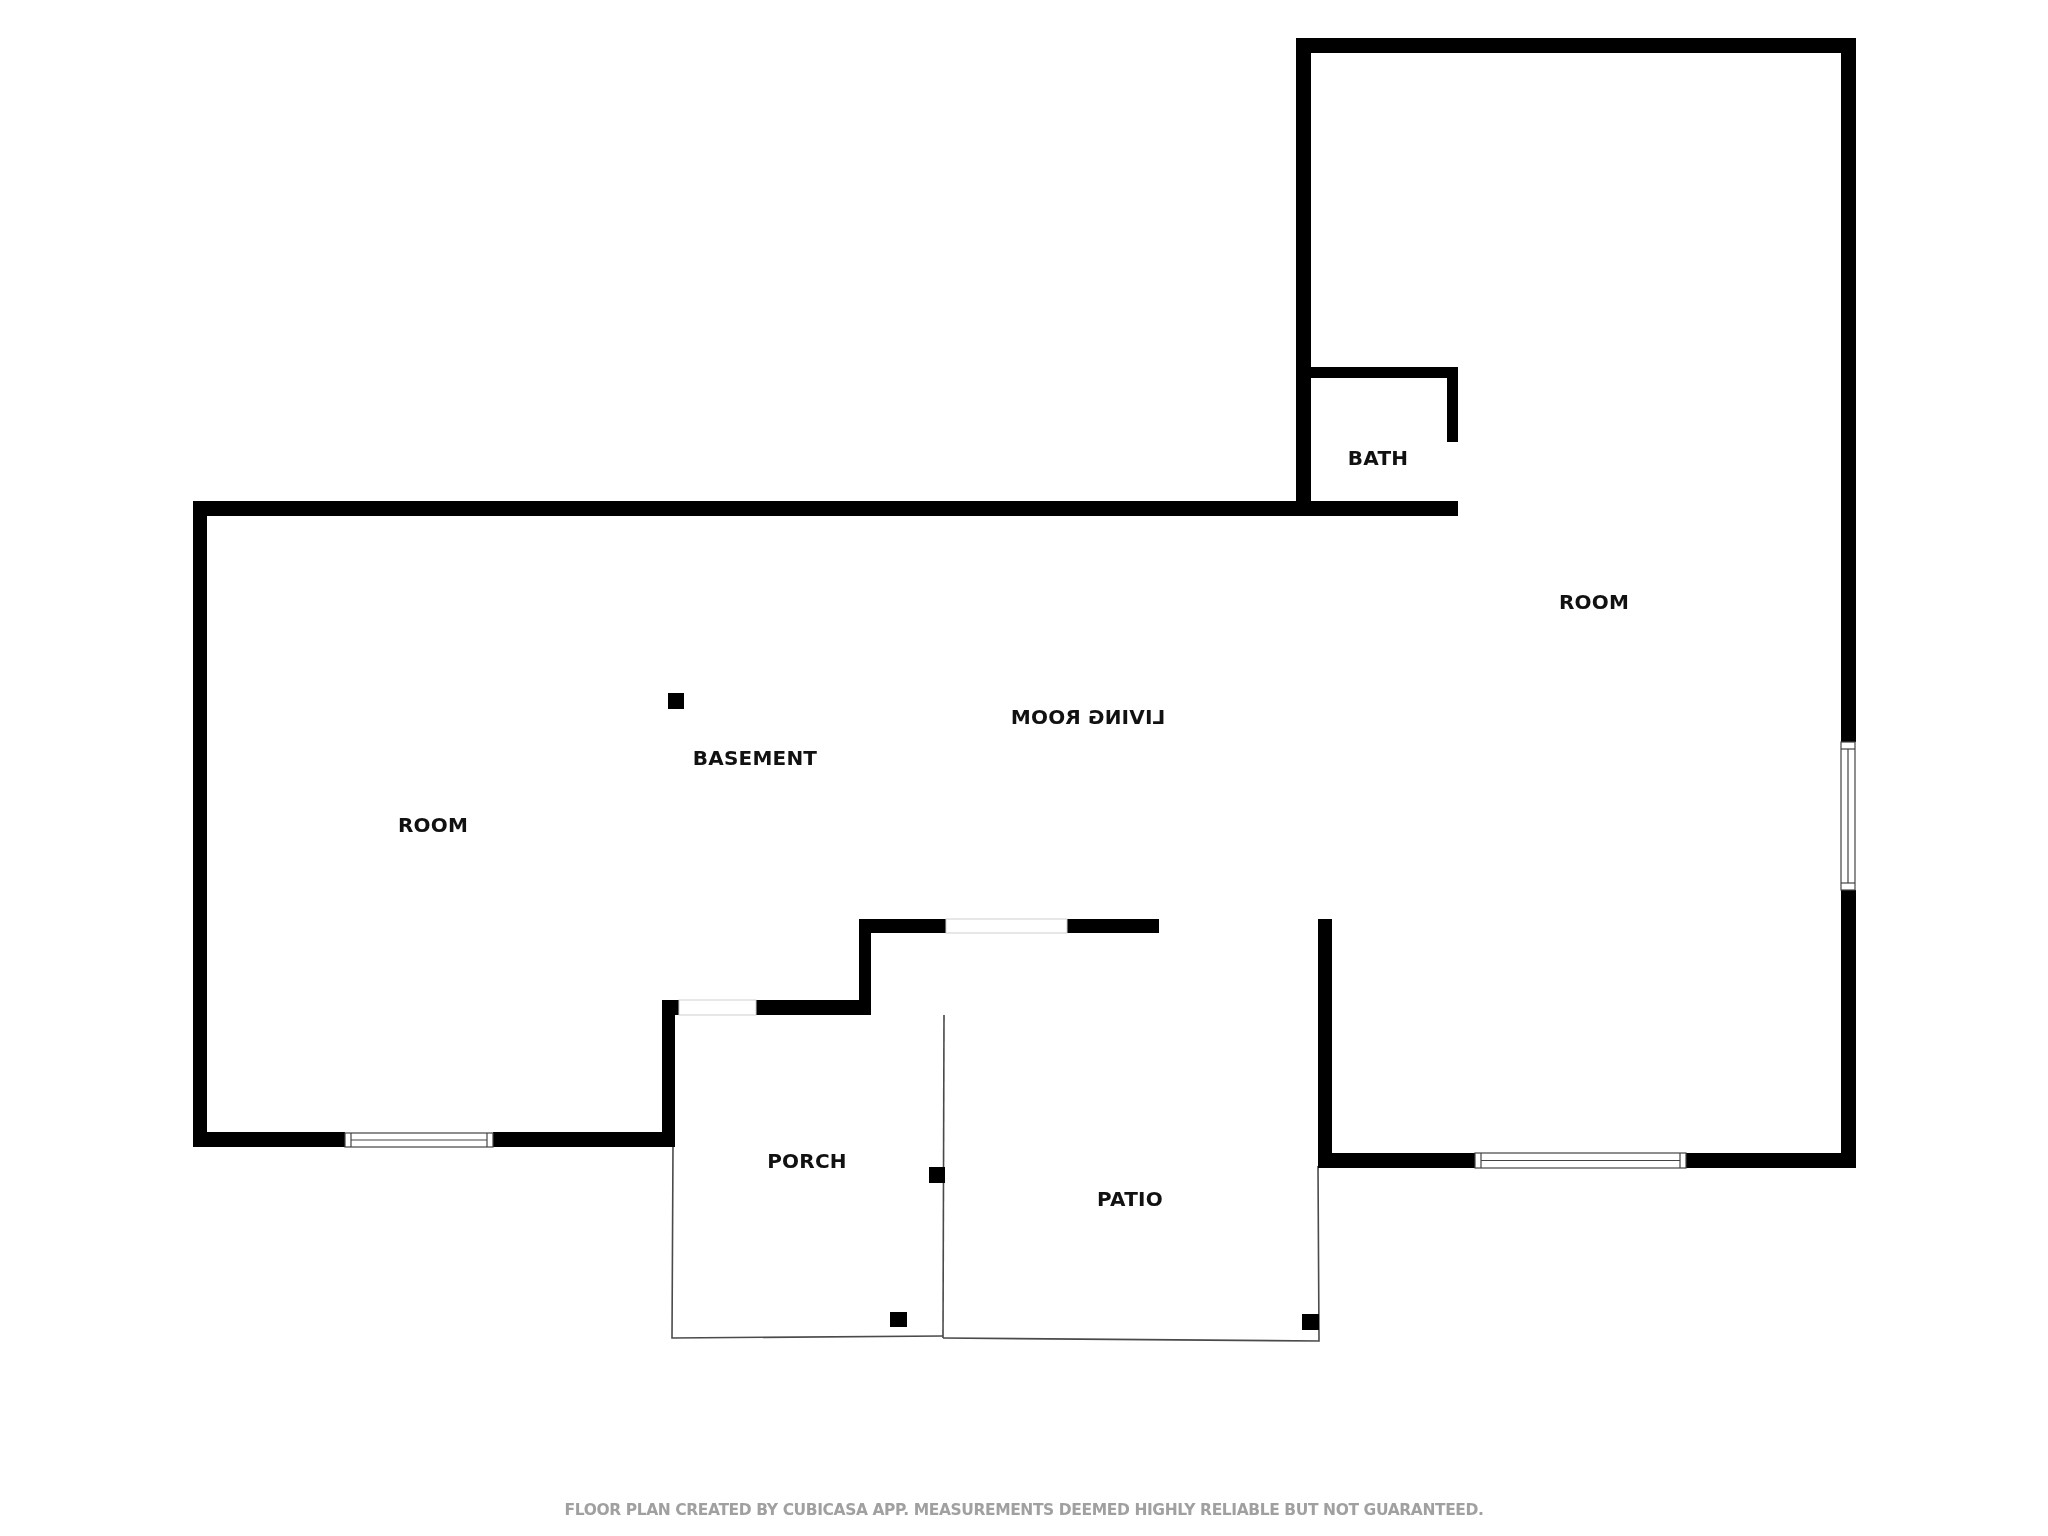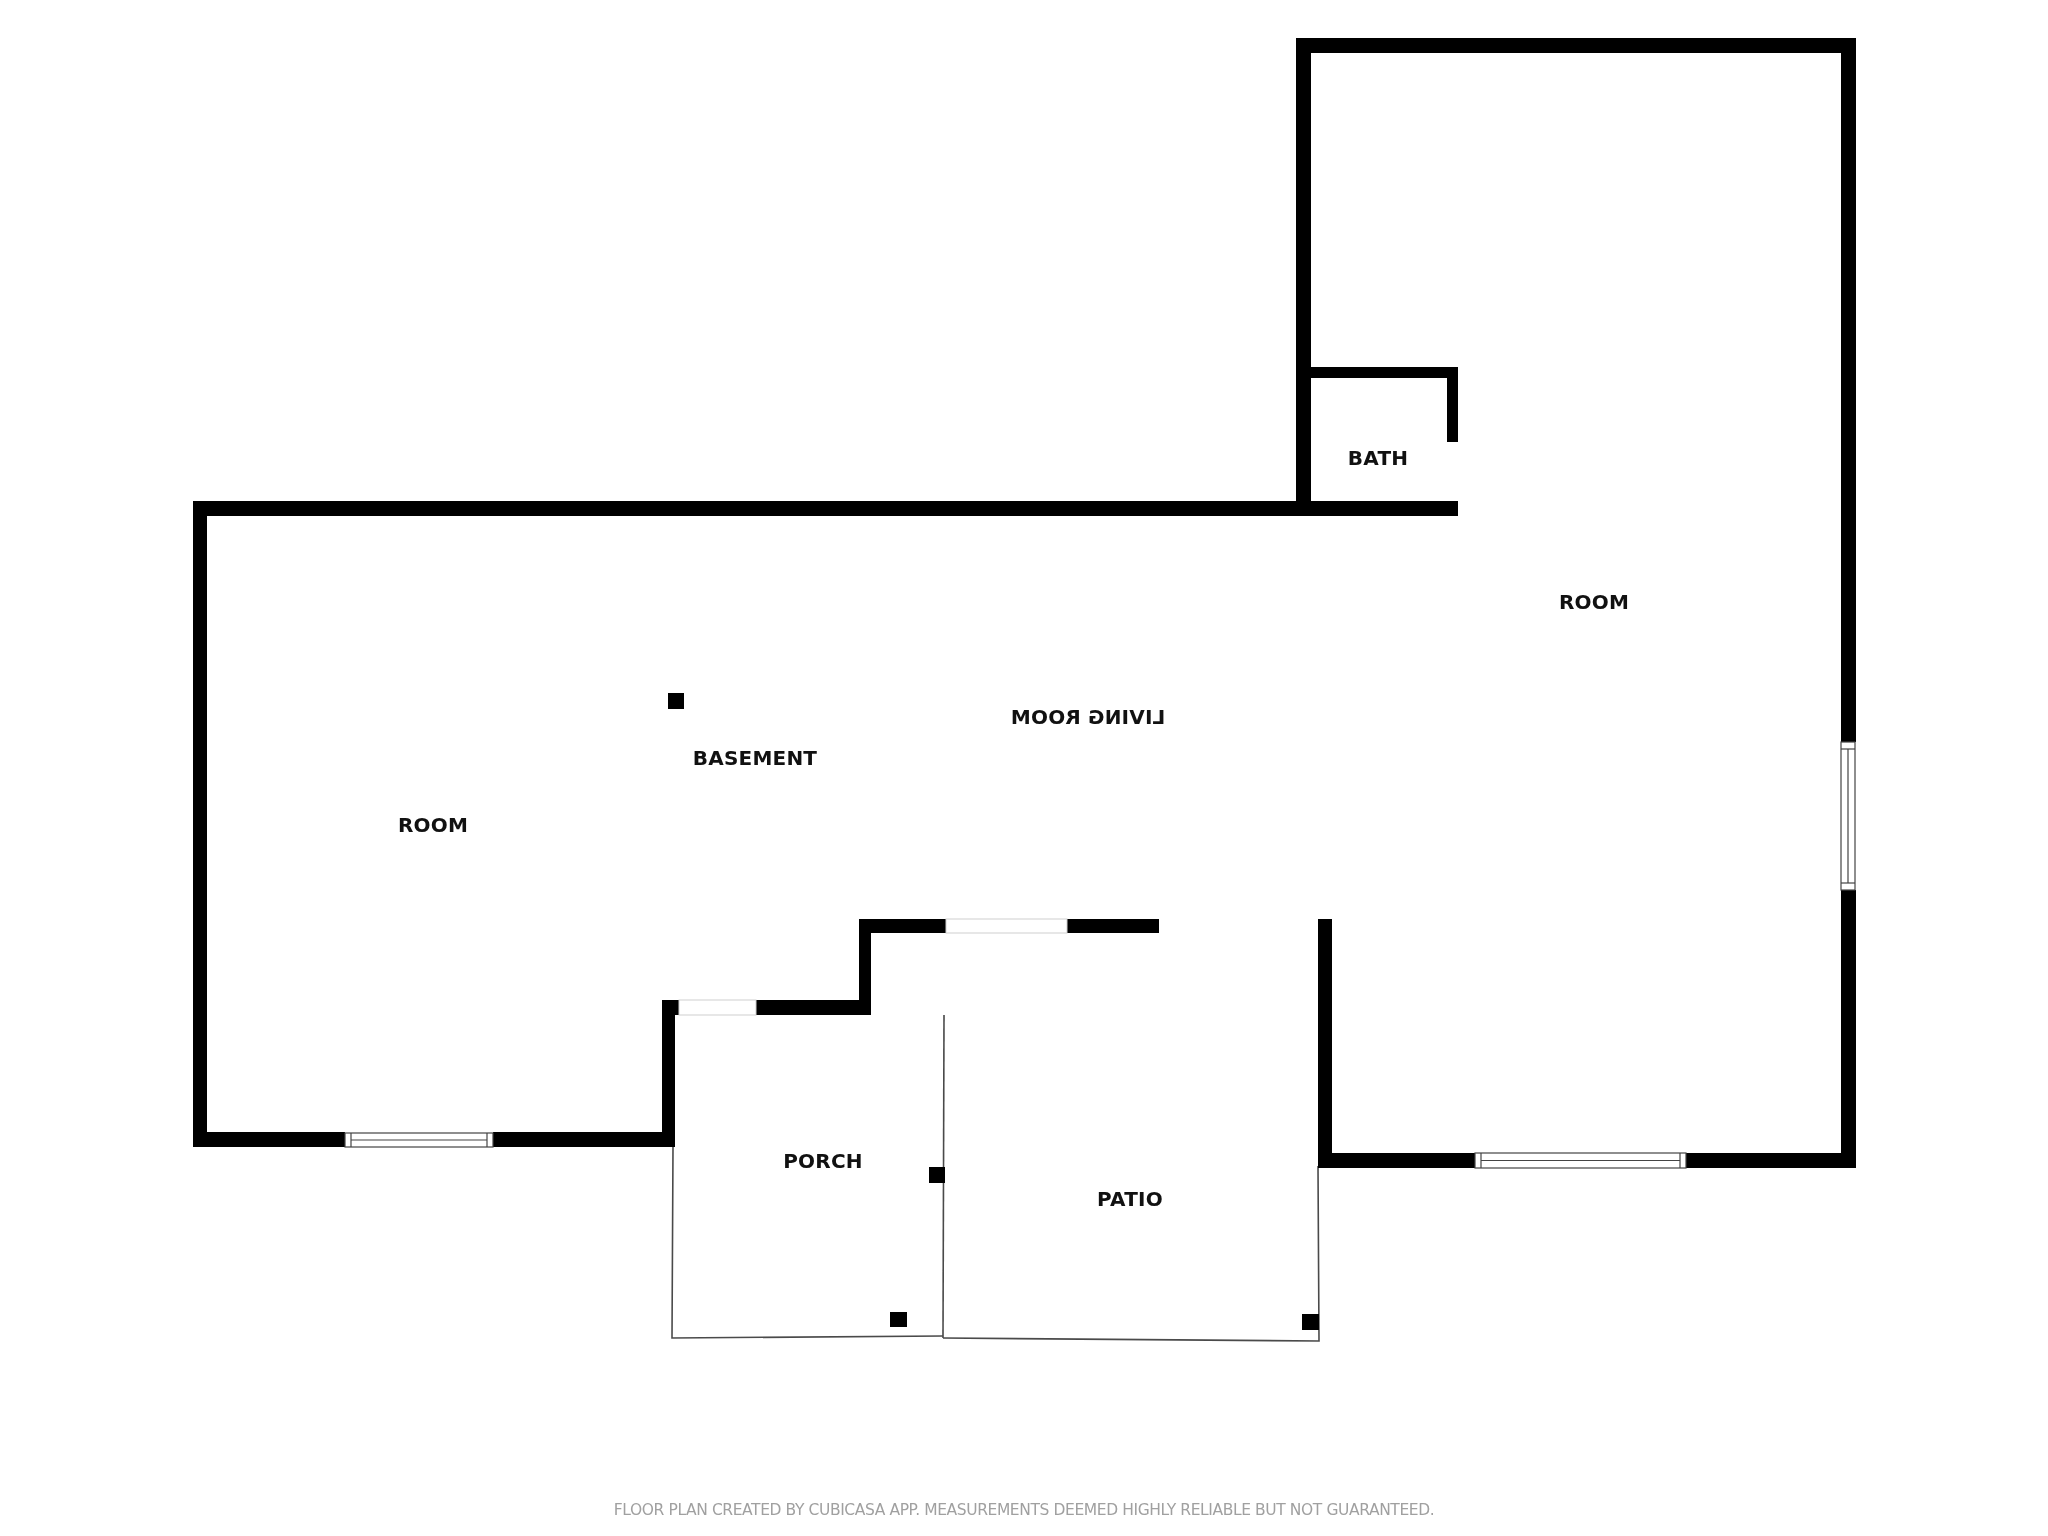--- a/index.html
+++ b/index.html
@@ -1,20 +1,20 @@
 <!DOCTYPE html>
 <html><head>
 <meta charset="utf-8">
 <style>
   html, body { margin:0; padding:0; background:#ffffff; }
   body { width:2048px; height:1536px; position:relative; overflow:hidden; font-family:"DejaVu Sans", "Liberation Sans", sans-serif; }
   #plan { position:absolute; left:0; top:0; width:2048px; height:1536px; }
   .label { position:absolute; transform:translate(-50%,-50%); font-size:20px; color:#111; letter-spacing:0.2px; white-space:nowrap; font-family:"DejaVu Sans", sans-serif;font-weight:bold; }
   .label.mirrored { transform:translate(-50%,-50%) scaleX(-1); }
-  .footer { position:absolute; left:50%; top:1510px; transform:translate(-50%,-50%); font-size:15.5px; color:#a0a0a0; white-space:nowrap; letter-spacing:-0.4px; font-family:"DejaVu Sans", sans-serif; }
+  .footer { position:absolute; left:50%; top:1510px; transform:translate(-50%,-50%); font-size:15.5px; color:#a0a0a0; white-space:nowrap; letter-spacing:-0.4px; font-family:"DejaVu Sans", sans-serif;font-weight:bold; }
 </style>
 </head>
 <body>
 
 <svg id="plan" width="2048" height="1536" viewBox="0 0 2048 1536" xmlns="http://www.w3.org/2000/svg">
 
   <g fill="none" stroke="#4a4a4a" stroke-width="1.6">
     <polyline points="673,1147 672,1338 943,1336"></polyline>
     <line x1="944" y1="1015" x2="943" y2="1338"></line>
   </g>
@@ -88,16 +88,16 @@
     <rect x="890" y="1312" width="17" height="15"></rect>
     <rect x="1302" y="1314" width="17" height="16"></rect>
   </g>
 </svg>
 
 <div class="label" style="left:433px; top:825px;">ROOM</div>
 <div class="label" style="left:755px; top:758px;">BASEMENT</div>
 <div class="label mirrored" style="left:1088px; top:717px;">LIVING ROOM</div>
 <div class="label" style="left:1594px; top:602px;">ROOM</div>
 <div class="label" style="left:1378px; top:458px;">BATH</div>
-<div class="label" style="left:807px; top:1161px;margin-left:16px;">PORCH</div>
+<div class="label" style="left:807px; top:1161px;">PORCH</div>
 <div class="label" style="left:1130px; top:1199px;">PATIO</div>
 
 <div class="footer">FLOOR PLAN CREATED BY CUBICASA APP. MEASUREMENTS DEEMED HIGHLY RELIABLE BUT NOT GUARANTEED.</div>
 
 </body></html>

